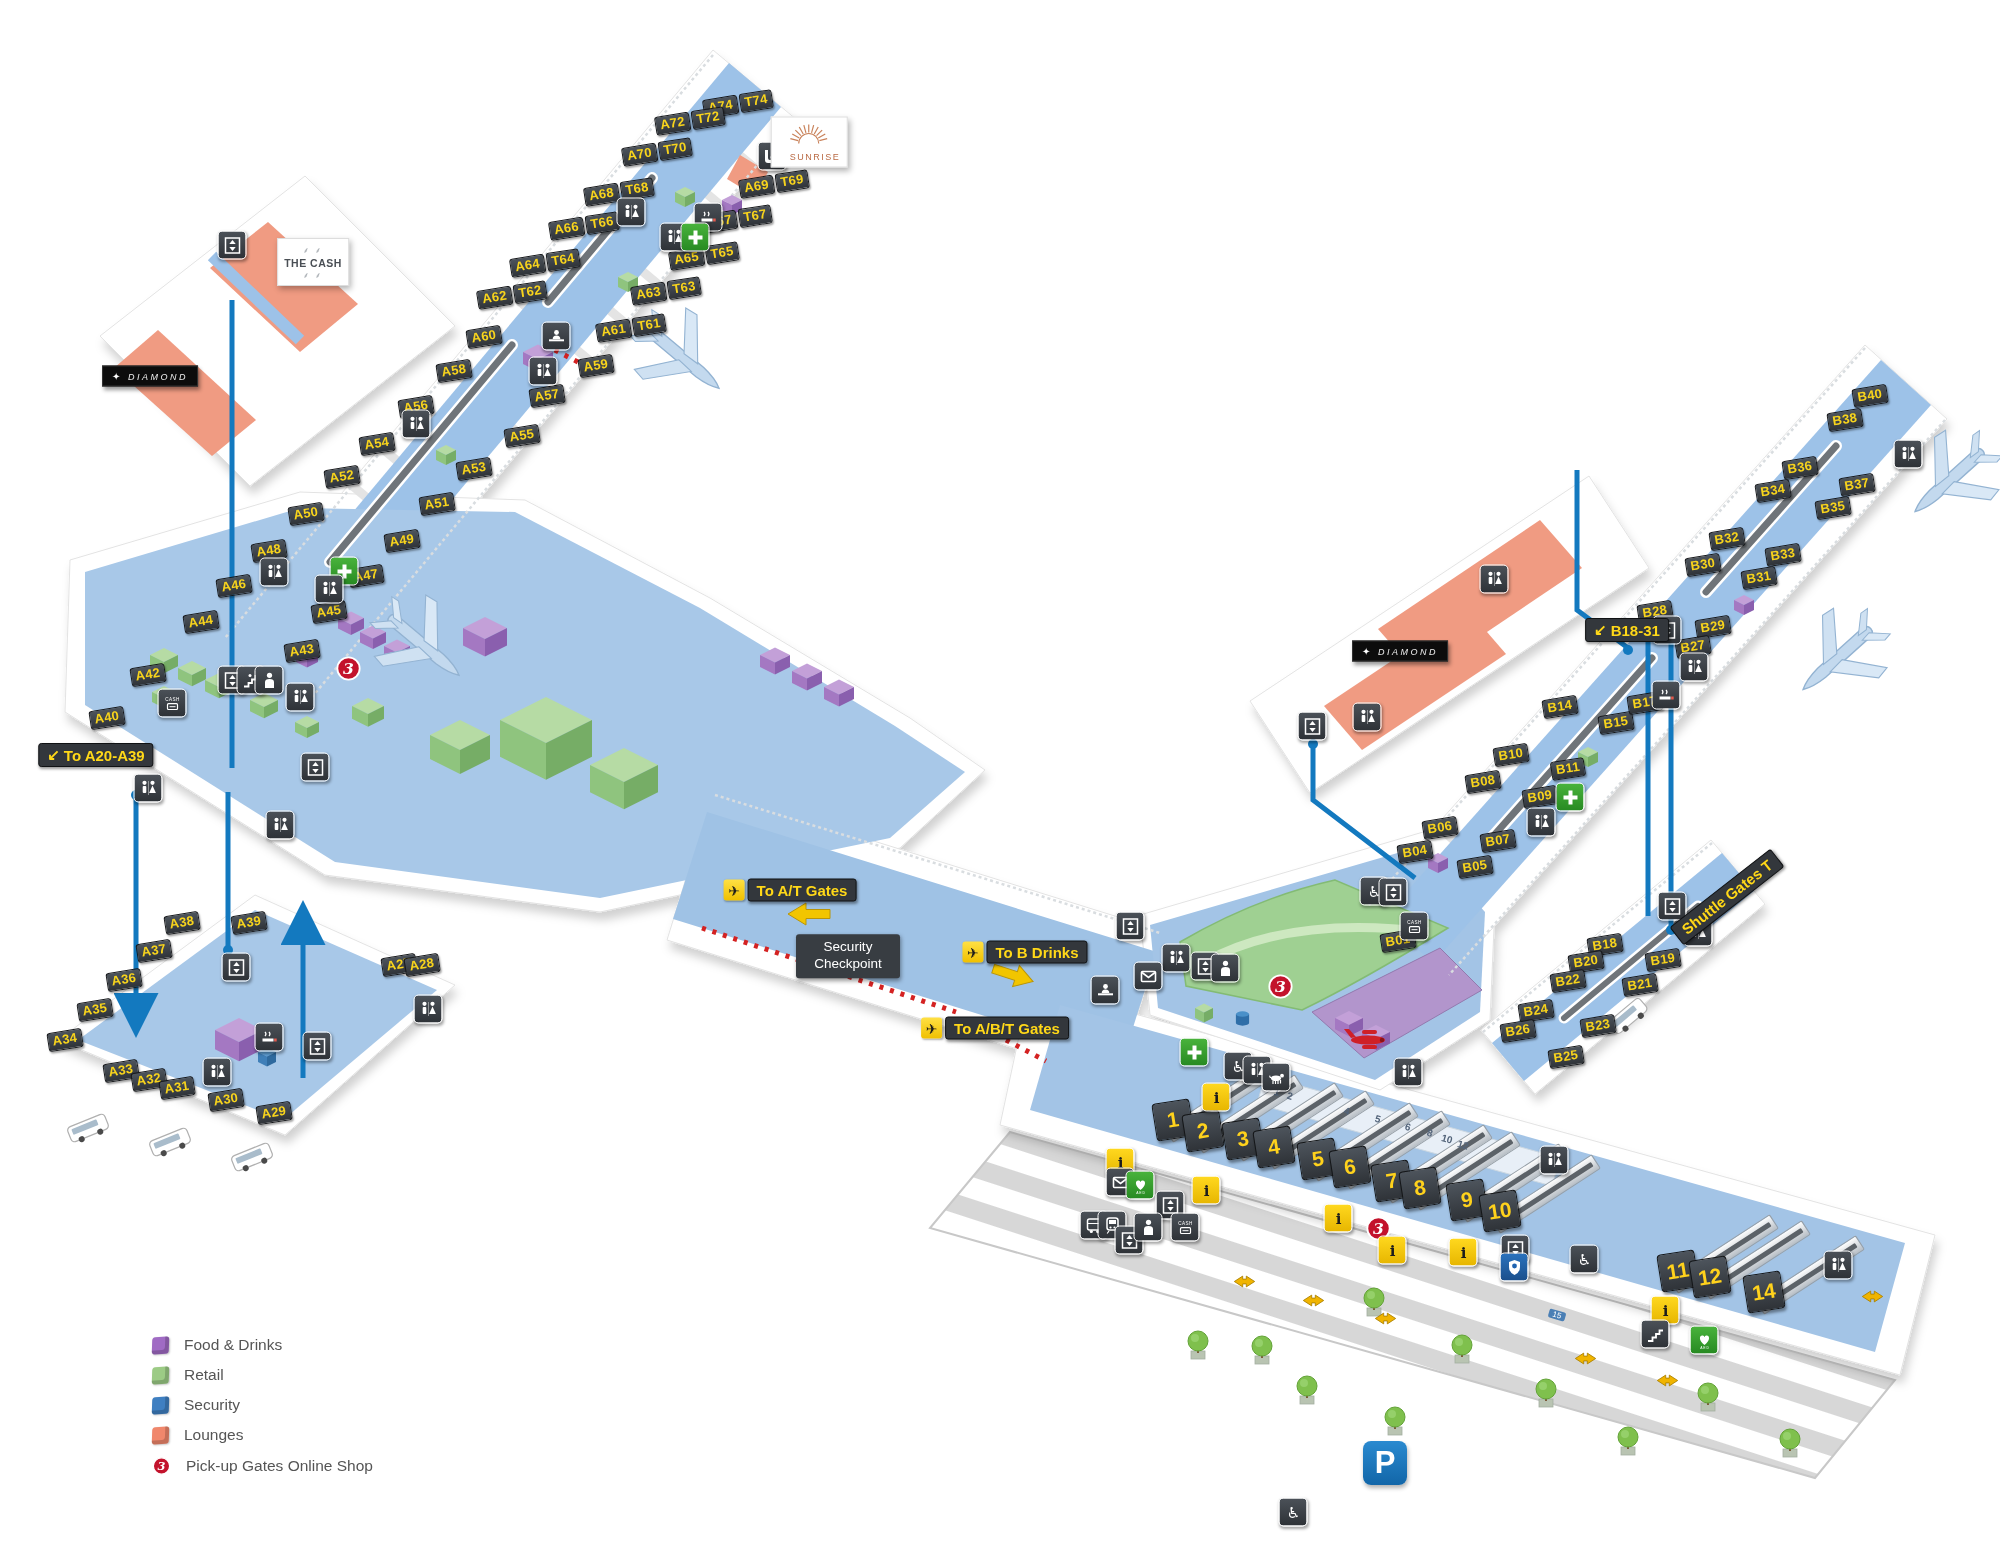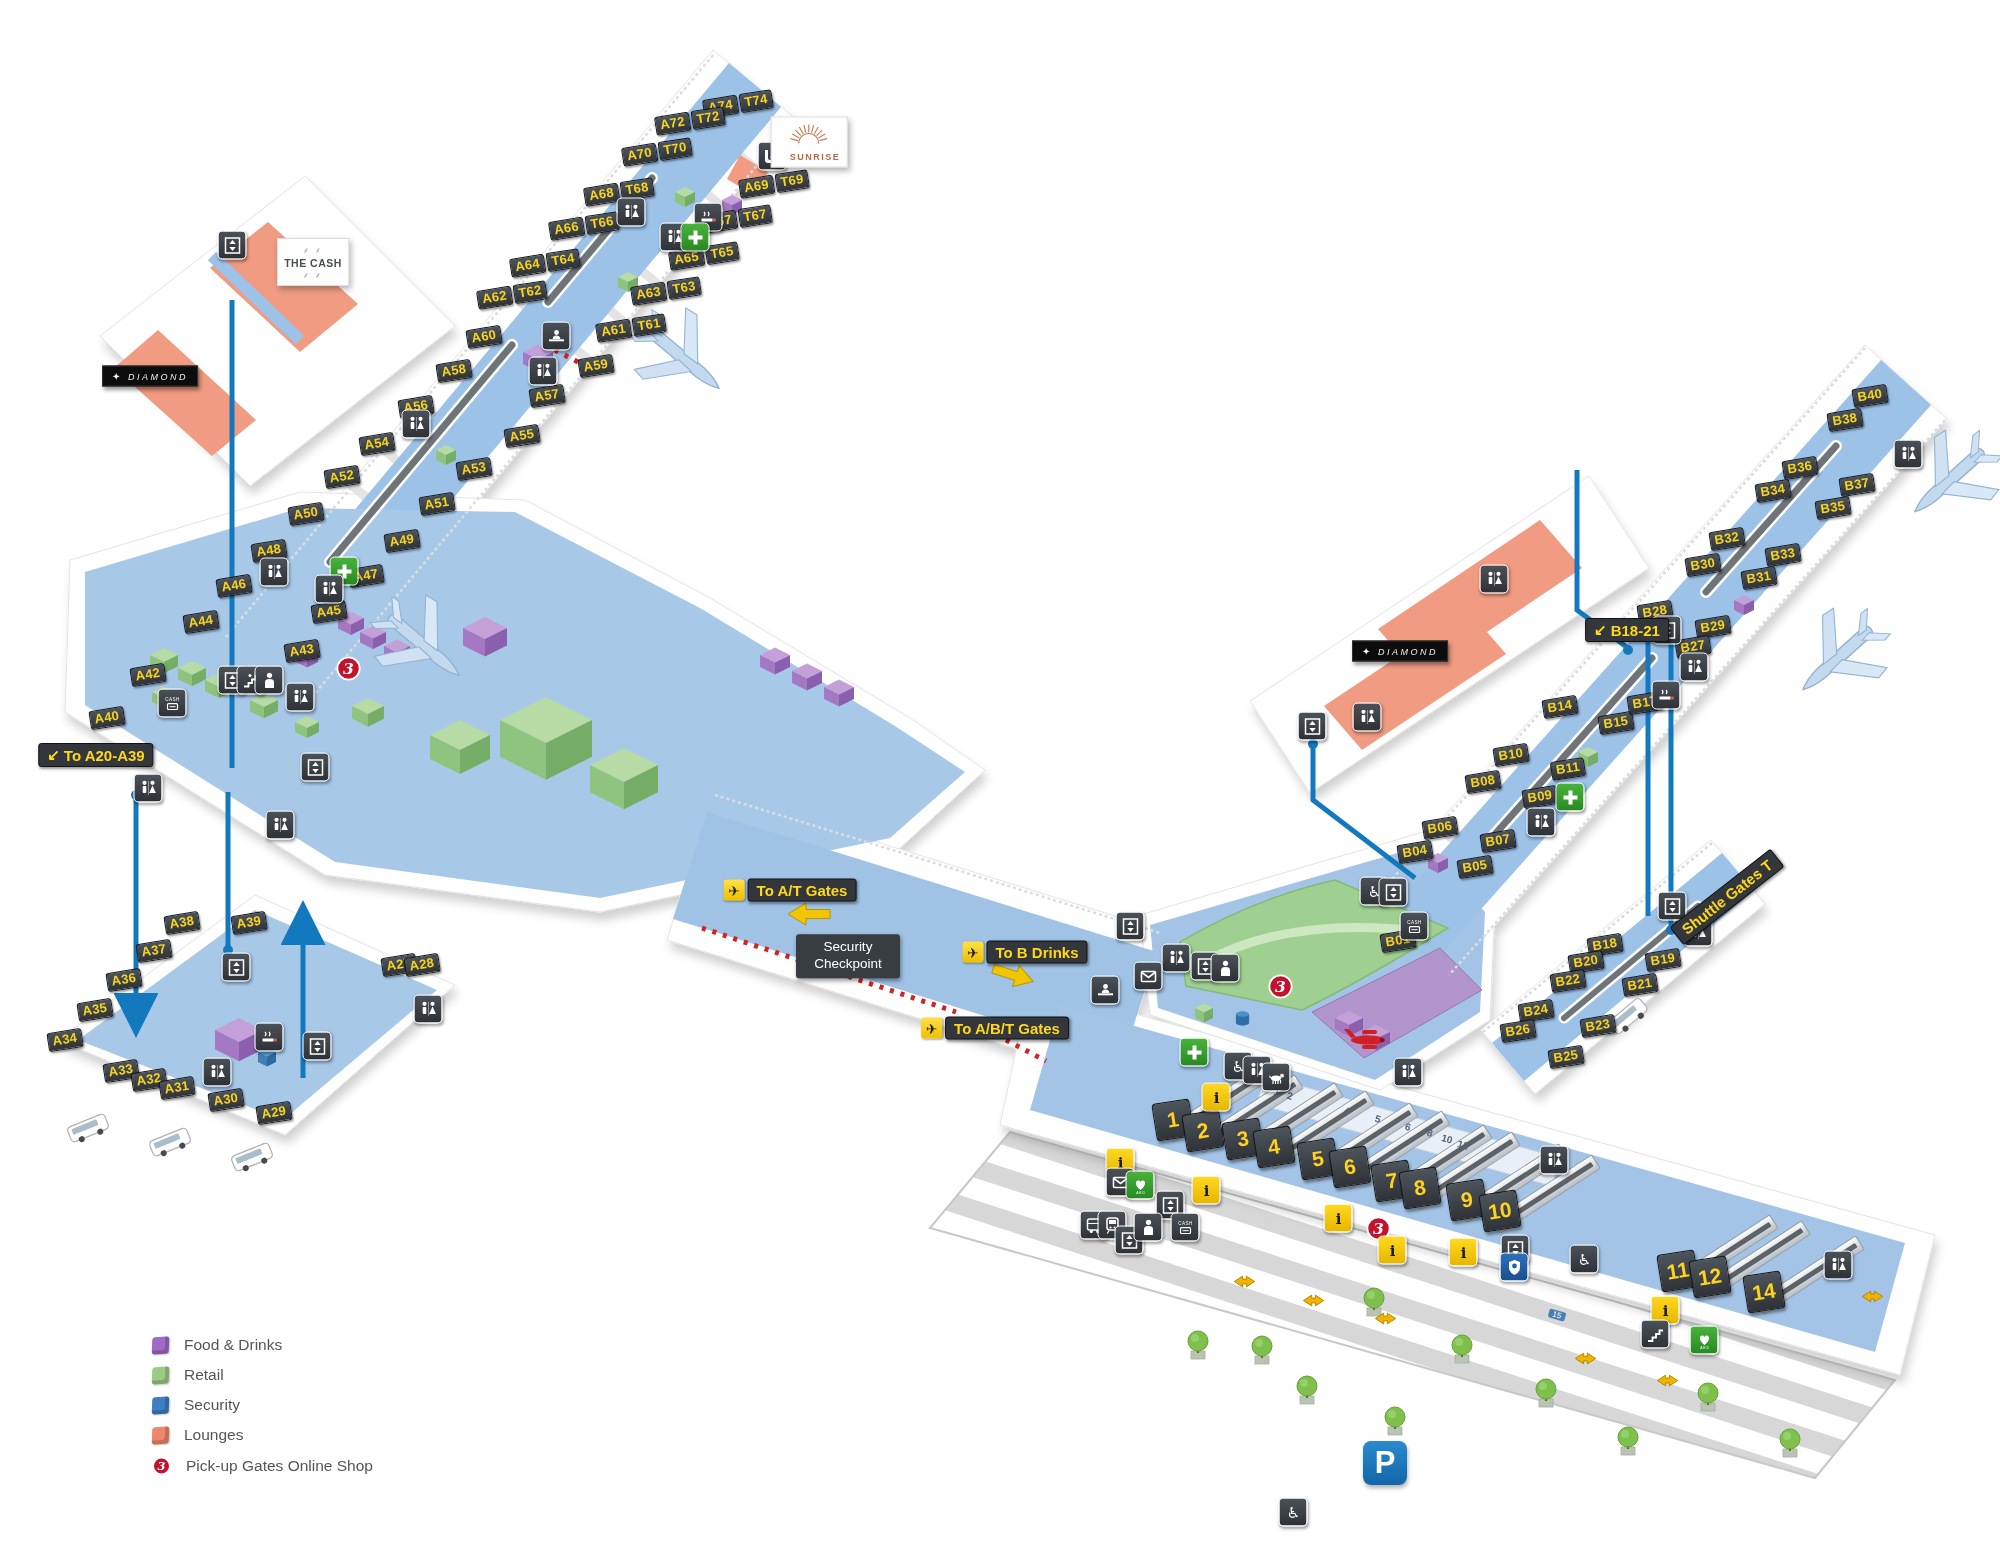--- a/index.html
+++ b/index.html
@@ -24,21 +24,21 @@
   .dirsign{position:absolute;display:flex;align-items:center;gap:3px;transform:translate(-50%,-50%);z-index:50;white-space:nowrap;}
   .dirsign .chip{width:21px;height:21px;background:linear-gradient(#ffe044,#f0c000);border-radius:3px;display:flex;
     align-items:center;justify-content:center;font-size:14px;color:#1c1c1c;box-shadow:1px 1px 2px rgba(0,0,0,.3);}
   .dirsign .txt{background:#33373c;color:#ffd818;font-weight:bold;font-size:15px;padding:2px 8px;border-radius:3px;
     border:1px solid #101214;box-shadow:1px 2px 3px rgba(0,0,0,.4);display:flex;align-items:center;gap:4px;}
   .secsign{position:absolute;background:#383d42;color:#fff;text-align:center;font-size:13.5px;padding:5px 9px;
     border-radius:3px;line-height:1.25;box-shadow:1px 2px 4px rgba(0,0,0,.4);z-index:50;width:86px;
     transform:translate(-50%,-50%);}
   .loungecard{position:absolute;background:#fff;border:1px solid #ddd;box-shadow:2px 3px 6px rgba(0,0,0,.3);
     text-align:center;z-index:45;transform:translate(-50%,-50%);padding:5px 6px;}
-  .sunname{color:#b96a44;font-size:9px;letter-spacing:1.5px;margin-top:2px;font-weight:bold;margin-left:12px;}
+  .sunname{color:#b96a44;font-size:9px;letter-spacing:1.5px;margin-top:2px;font-weight:normal;margin-left:12px;}
   .loftname{color:#4a4f55;font-size:10.5px;letter-spacing:.5px;font-weight:bold;margin-top:2px;}
   .loftdeco{color:#9aa0a6;font-size:8px;letter-spacing:2px;}
   .bardark{position:absolute;background:#0c0c0c;color:#eee;font-style:italic;font-size:9px;letter-spacing:2.5px;
     padding:4px 9px;border:1px solid #333;z-index:45;transform:translate(-50%,-50%);display:flex;align-items:center;
     gap:5px;box-shadow:2px 3px 4px rgba(0,0,0,.4);white-space:nowrap;}
   .bardark .dstar{color:#fff;font-style:normal;font-size:10px;}
   .rownum{position:absolute;background:linear-gradient(#4d545c,#2f3338);color:#ffd21c;font-weight:bold;font-size:21px;
     width:36px;height:36px;display:flex;align-items:center;justify-content:center;border-radius:4px;
     border:1px solid #141618;box-shadow:1px 3px 3px rgba(0,0,0,.4);transform:translate(-50%,-50%) rotate(-9deg);z-index:35;}
   .doornum{position:absolute;color:#53647a;font-size:10px;font-weight:bold;transform:translate(-50%,-50%) rotate(16deg);z-index:36;}
@@ -388,21 +388,21 @@
   </div>
   <div class="dirsign" style="left:96px;top:755px">
     <span class="txt">
           <span>↙</span>
           <span>To A20-A39</span>
         </span>
   </div>
   <div class="dirsign" style="left:1627px;top:630px">
     <span class="txt">
           <span>↙</span>
-          <span>B18-21</span>
+          <span>B18-31</span>
         </span>
   </div>
   <div class="dirsign" style="left:1727px;top:897px;transform:translate(-50%,-50%) rotate(-38deg)">
     <span class="txt">Shuttle Gates T</span>
   </div>
   <div class="secsign" style="left:848px;top:956px">Security Checkpoint</div>
   <div class="legend">
         <div class="lrow">
           <span class="lcube" style="background: rgb(160, 107, 196);"></span>
           <span class="ltext">Food &amp; Drinks</span>

